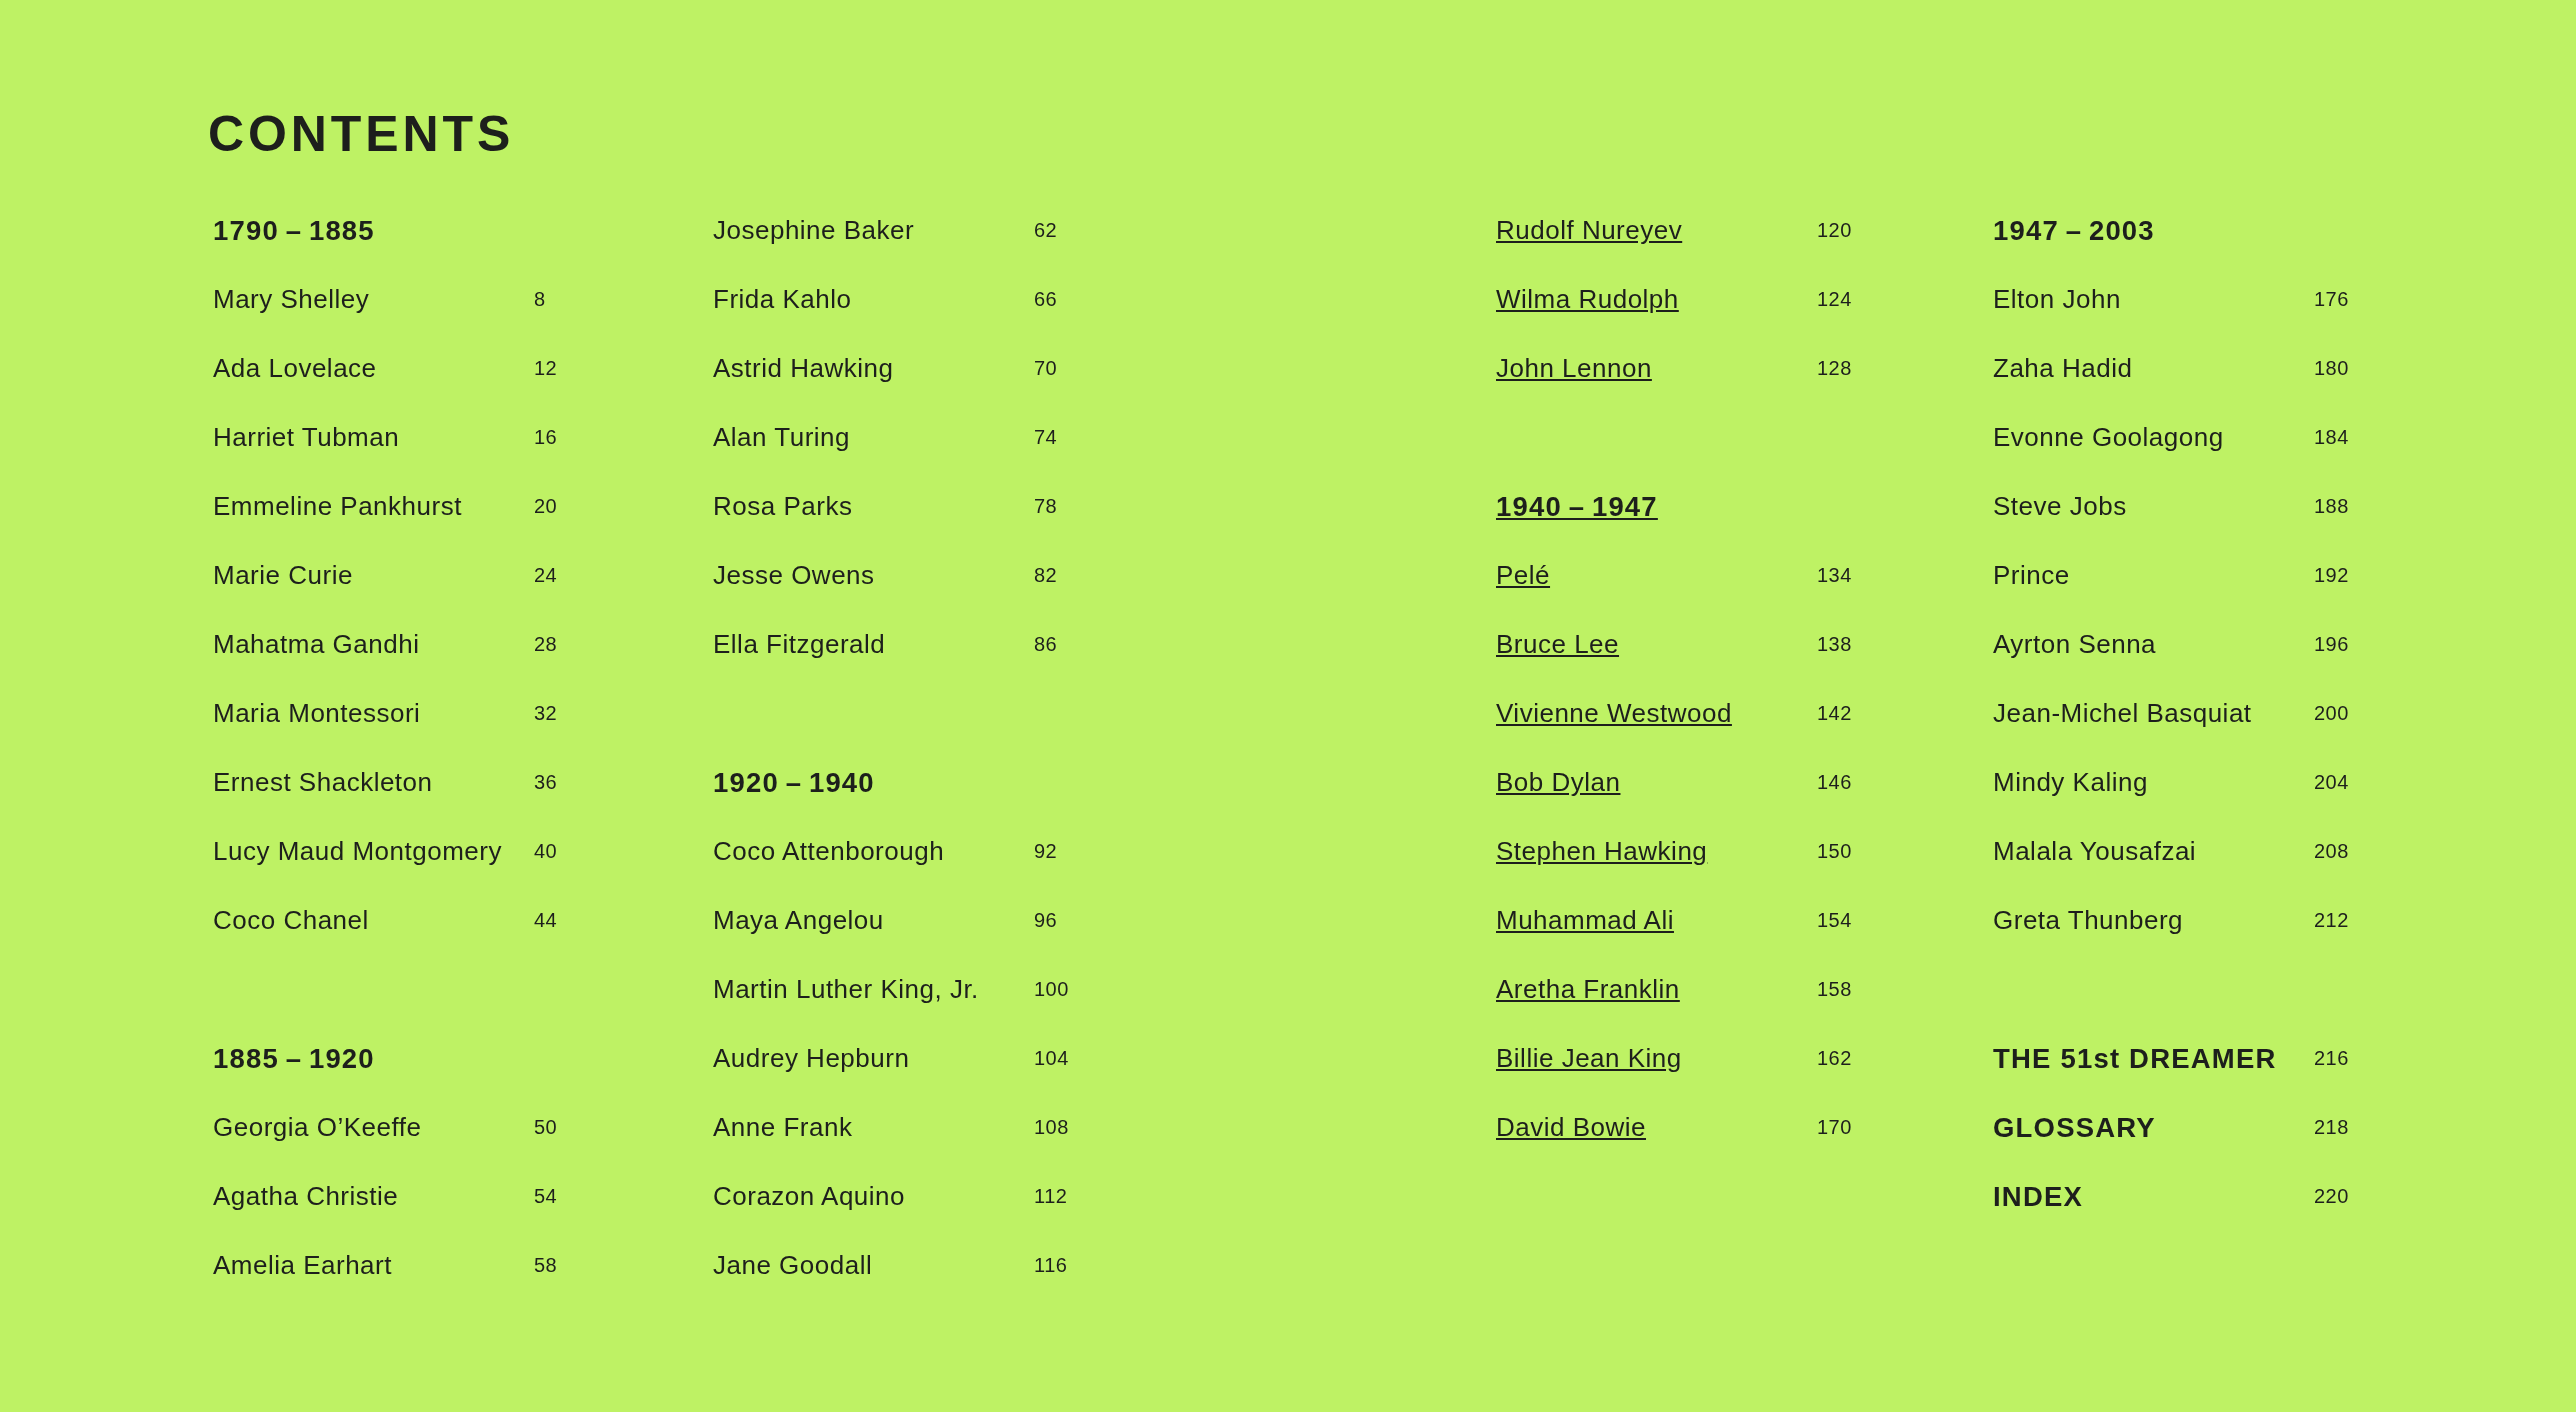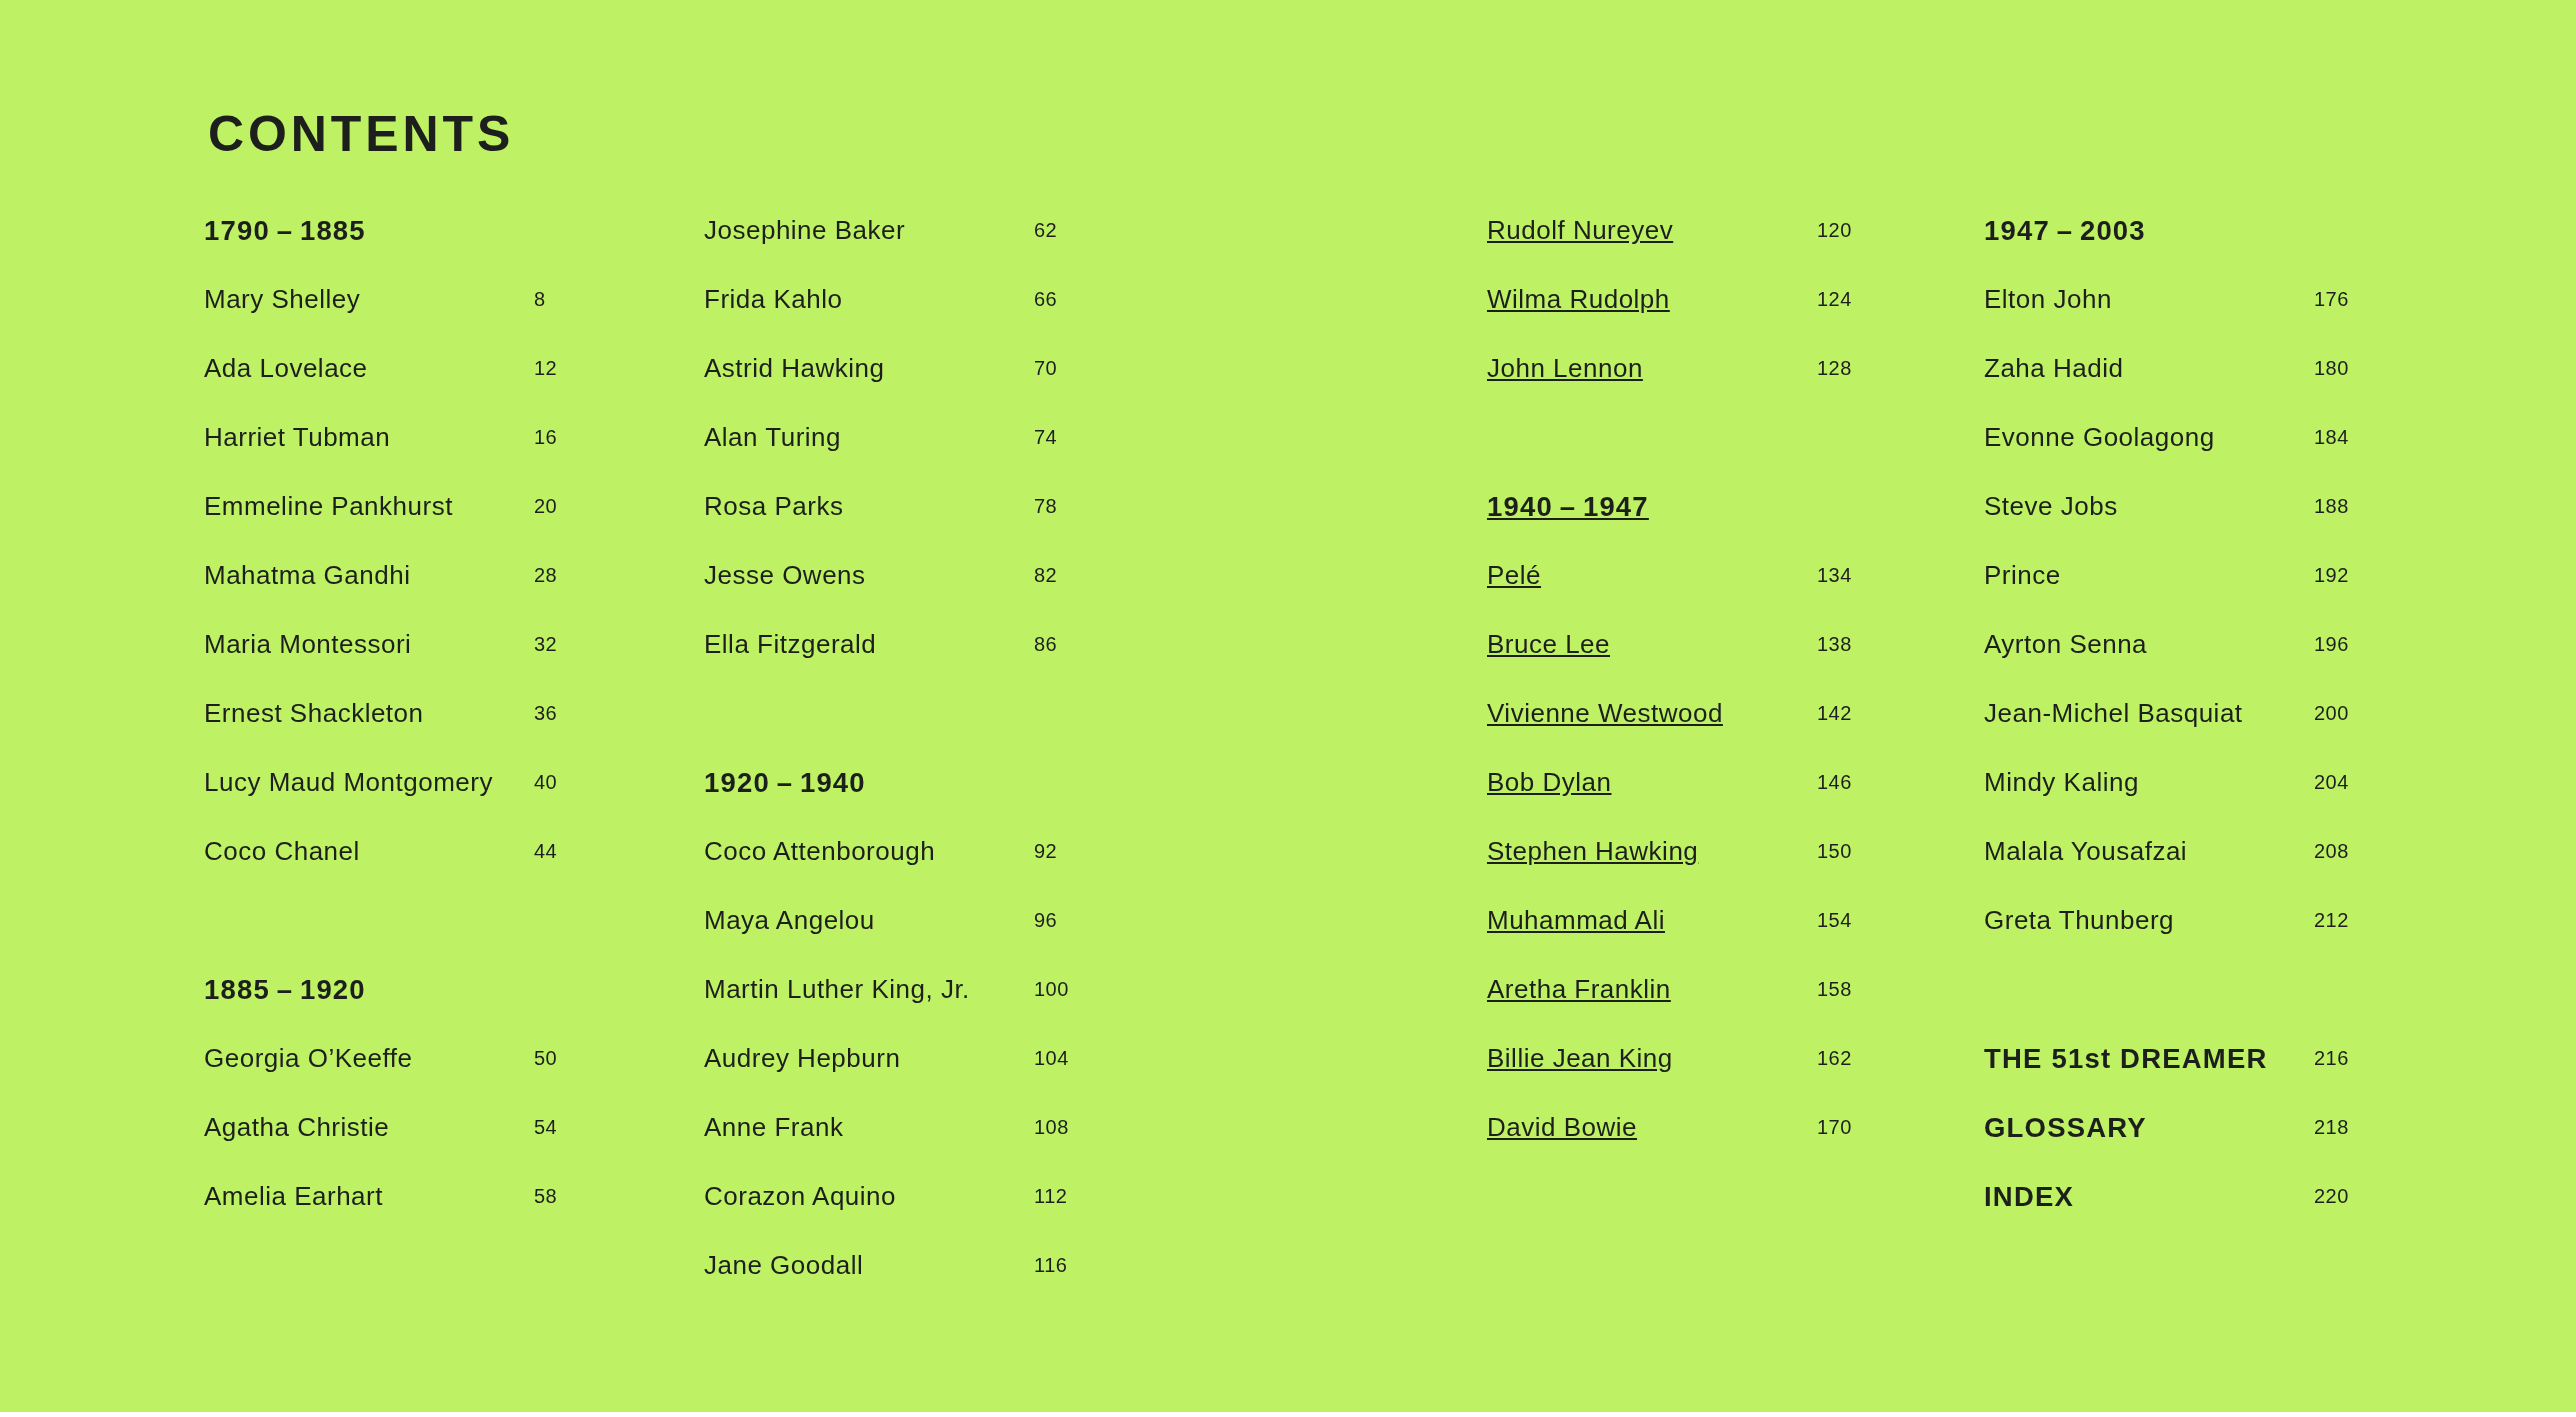--- a/index.html
+++ b/index.html
@@ -36,20 +36,21 @@
     position: relative;
     height: 69px;
     display: flex;
     align-items: center;
     white-space: nowrap;
   }
   .row .label {
     font-size: 26px;
     font-weight: 400;
     letter-spacing: 0.5px;
+    margin-left: 9px;
   }
   .row.header .label {
     font-size: 27.5px;
     font-weight: 700;
     letter-spacing: 1.2px;
   }
   .row .page {
     position: absolute;
     left: 330px;
     font-size: 20px;
@@ -86,20 +87,24 @@
         </div>
         <div class="row">
           <span class="label">Harriet Tubman</span>
           <span class="page">16</span>
         </div>
         <div class="row">
           <span class="label">Emmeline Pankhurst</span>
           <span class="page">20</span>
         </div>
         <div class="row">
+          <span class="label">Marie Curie</span>
+          <span class="page">24</span>
+        </div>
+        <div class="row">
           <span class="label">Mahatma Gandhi</span>
           <span class="page">28</span>
         </div>
         <div class="row">
           <span class="label">Maria Montessori</span>
           <span class="page">32</span>
         </div>
         <div class="row">
           <span class="label">Ernest Shackleton</span>
           <span class="page">36</span>

